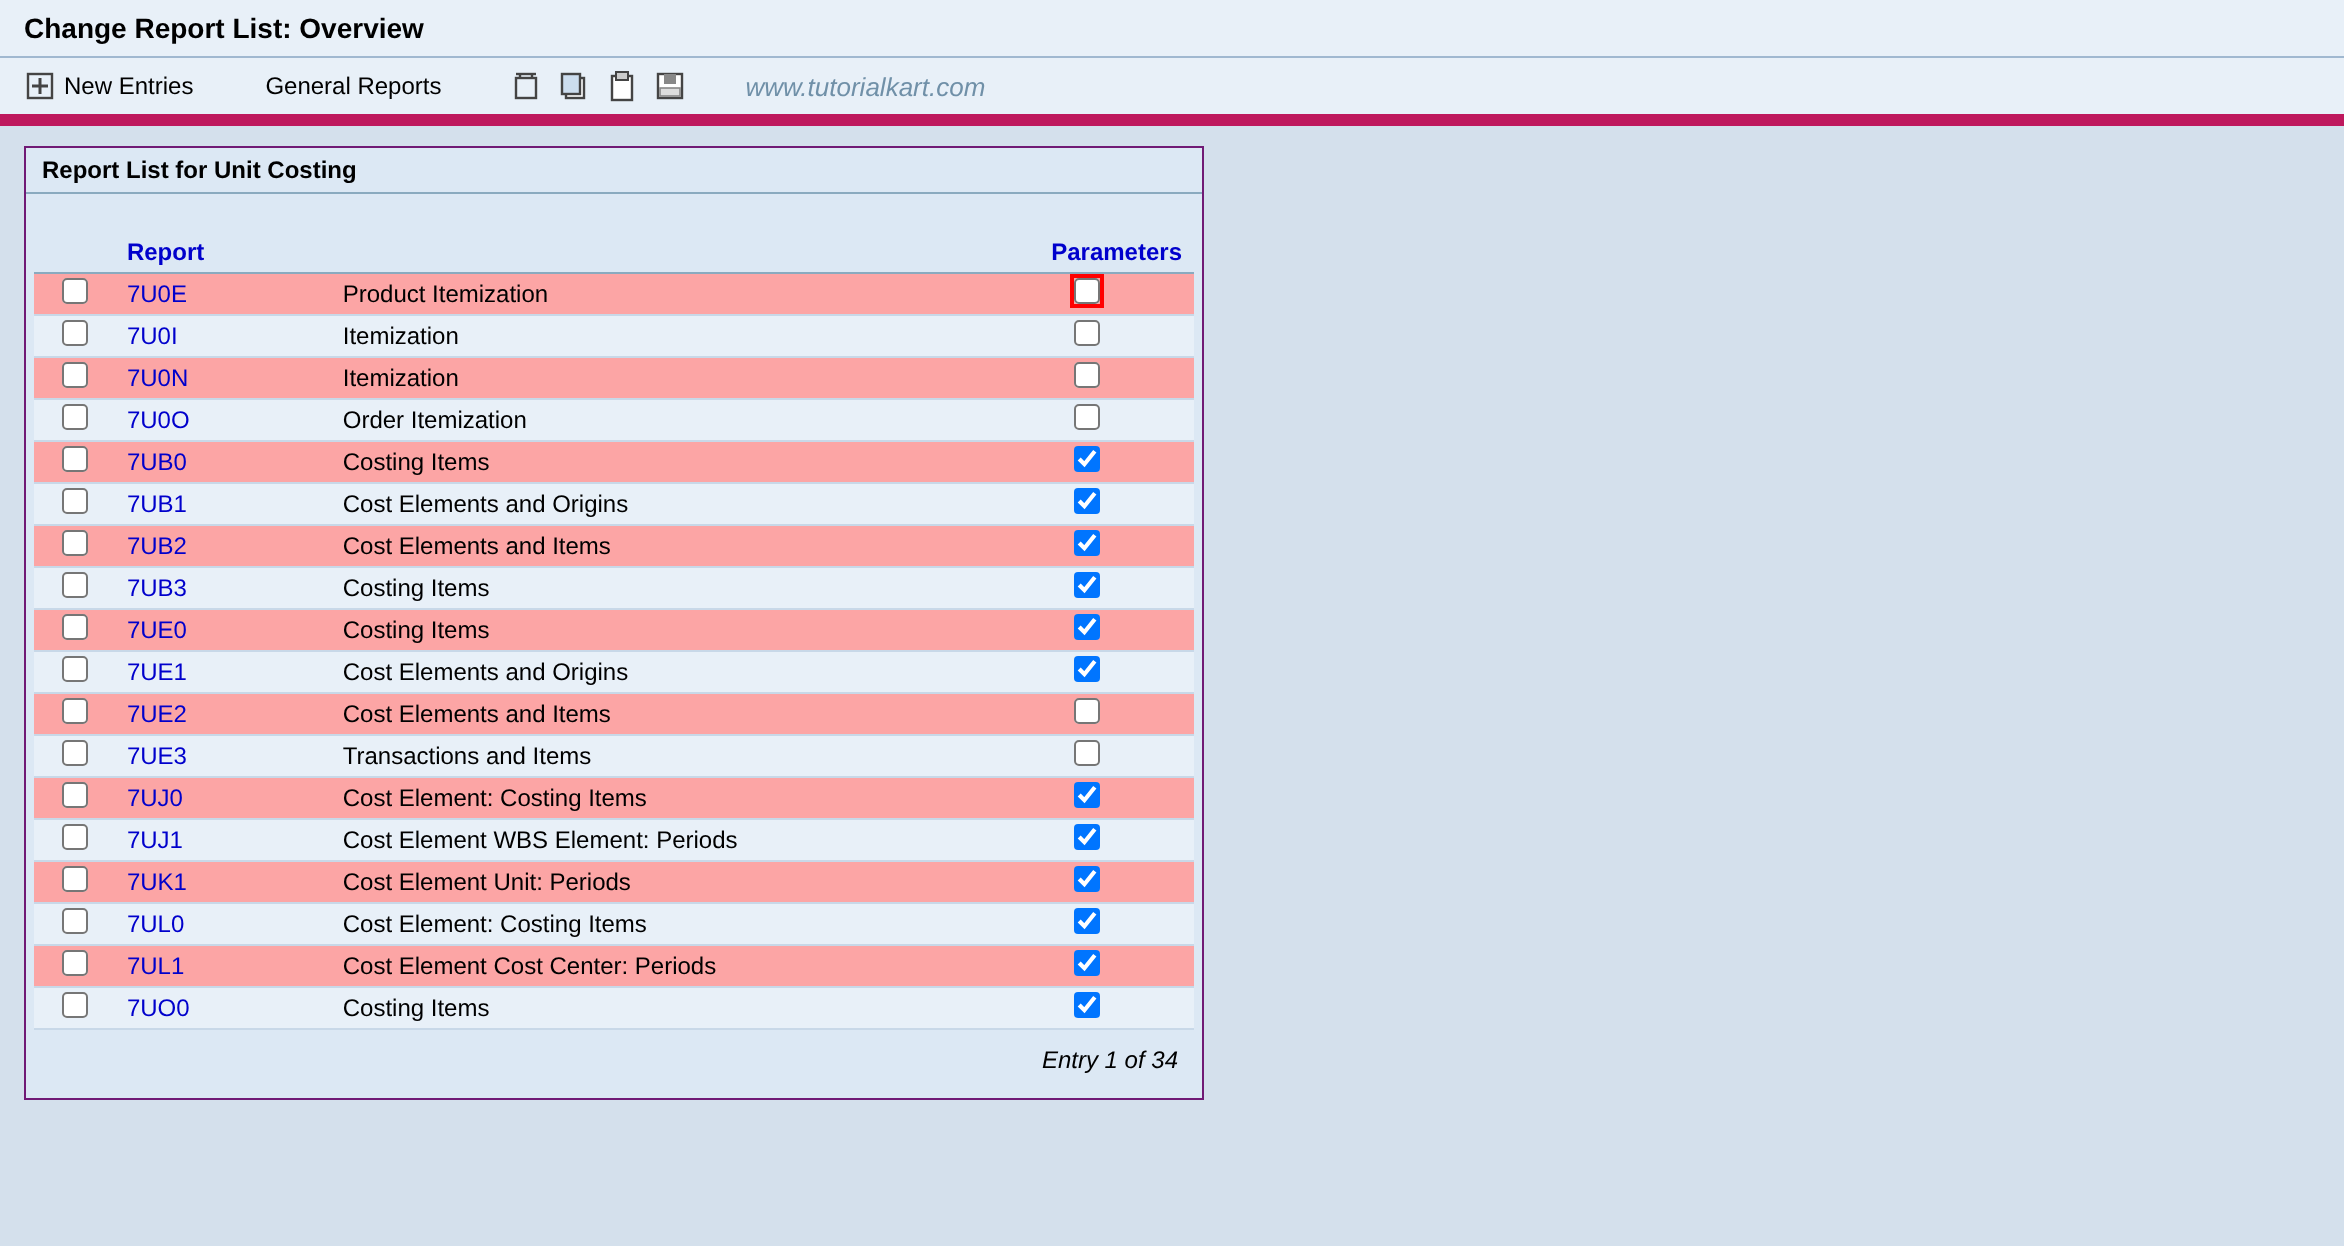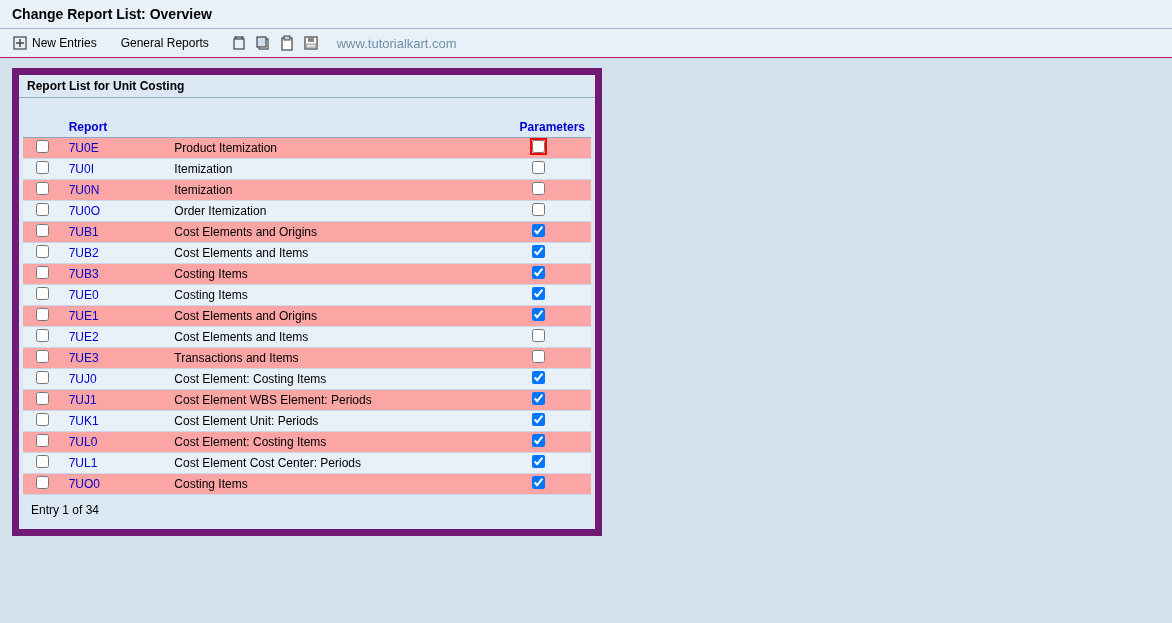--- a/index.html
+++ b/index.html
@@ -14,25 +14,25 @@
       border-bottom: 1px solid #a0b8d0;
       padding: 6px 12px;
     }
     .title-bar h1 {
       font-size: 14px;
       font-weight: bold;
       color: #000;
     }
     .toolbar {
       background: #e8f0f8;
-      border-bottom: 1px solid #be185d;
+      border-bottom: 6px solid #be185d;
       padding: 4px 8px;
       display: flex;
       align-items: center;
-      gap: 16px;
+      gap: 28px;
     }
     .toolbar-btn {
       display: flex;
       align-items: center;
       gap: 4px;
       cursor: pointer;
       font-size: 12px;
       color: #000;
       background: none;
       border: none;
@@ -46,27 +46,28 @@
       justify-content: center;
     }
     .toolbar-icons-group {
       display: flex;
       align-items: center;
       gap: 4px;
     }
     .watermark {
       color: #7090a8;
       font-size: 13px;
+      font-style: italic;
     }
     .content {
       padding: 10px 12px;
     }
     .panel {
       background: #dce8f4;
-      border: 7px solid #701a75;
+      border: 1px solid #701a75;
       width: 590px;
     }
     .panel-header {
       background: #dce8f4;
       border-bottom: 1px solid #8aaabf;
       padding: 4px 8px;
       font-weight: bold;
       font-size: 12px;
     }
     .table-container {
@@ -123,24 +124,25 @@
       height: 13px;
       cursor: pointer;
     }
     .params-checkbox-focus {
       width: 13px;
       height: 13px;
       cursor: pointer;
       outline: 2px solid red;
     }
     .footer {
-      text-align: left;
+      text-align: right;
       padding: 8px;
       font-size: 12px;
       color: #000;
+      font-style: italic;
     }
   </style>
 </head>
 <body>
 
 <div class="title-bar">
   <h1>Change Report List: Overview</h1>
 </div>
 
 <div class="toolbar">
@@ -230,20 +232,26 @@
               <td class="params-check"><input type="checkbox" class="params-checkbox" style=""></td>
             </tr>
             <tr>
               <td class="check-col"><input type="checkbox" class="row-checkbox" style=""></td>
               <td class="code-col">7U0O</td>
               <td>Order Itemization</td>
               <td class="params-check"><input type="checkbox" class="params-checkbox" style=""></td>
             </tr>
             <tr>
               <td class="check-col"><input type="checkbox" class="row-checkbox" style=""></td>
+              <td class="code-col">7UB0</td>
+              <td>Costing Items</td>
+              <td class="params-check"><input type="checkbox" class="params-checkbox" checked="" style=""></td>
+            </tr>
+            <tr>
+              <td class="check-col"><input type="checkbox" class="row-checkbox" style=""></td>
               <td class="code-col">7UB1</td>
               <td>Cost Elements and Origins</td>
               <td class="params-check"><input type="checkbox" class="params-checkbox" checked="" style=""></td>
             </tr>
             <tr>
               <td class="check-col"><input type="checkbox" class="row-checkbox" style=""></td>
               <td class="code-col">7UB2</td>
               <td>Cost Elements and Items</td>
               <td class="params-check"><input type="checkbox" class="params-checkbox" checked="" style=""></td>
             </tr>

